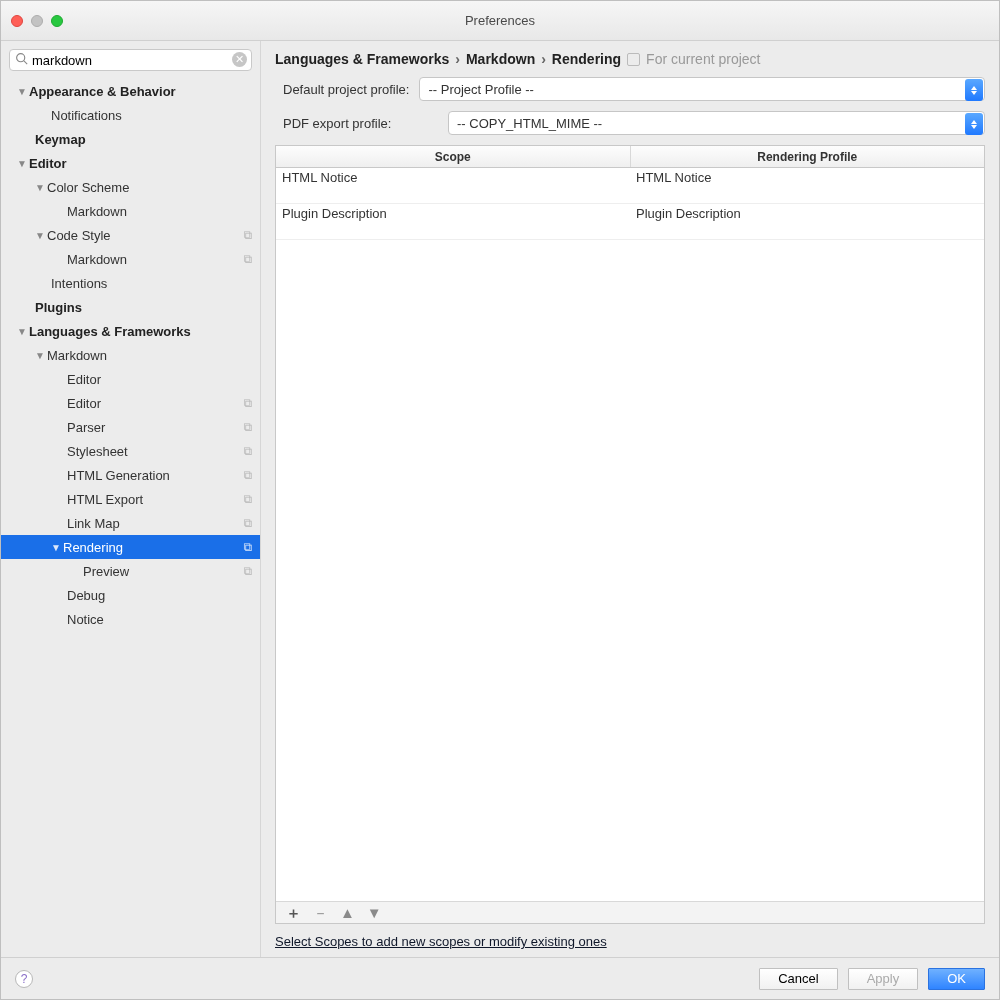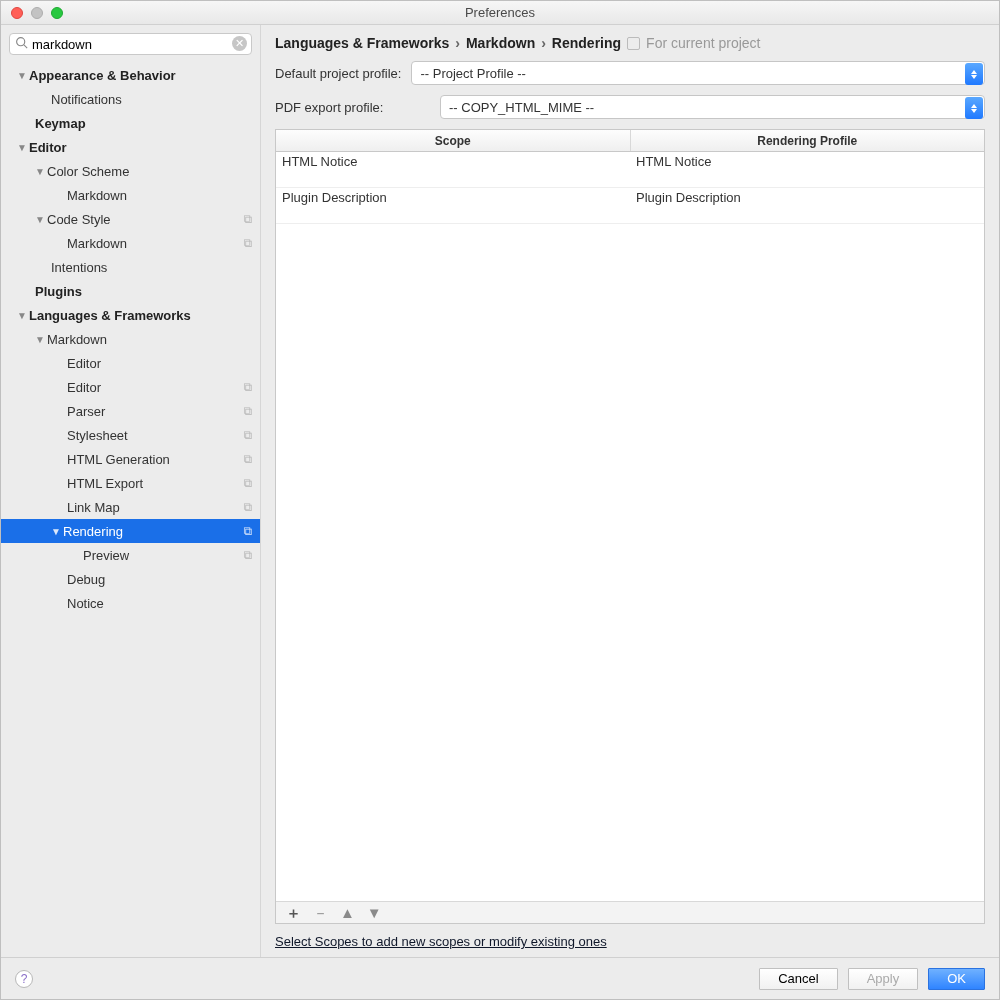--- a/index.html
+++ b/index.html
@@ -14,21 +14,21 @@
 }
 .window {
   width: 1000px;
   height: 1000px;
   display: flex;
   flex-direction: column;
   border: 1px solid #bfbfbf;
   background: #ececec;
 }
 .titlebar {
-  height: 24px;
+  height: 40px;
   background: linear-gradient(#f6f6f6, #e8e8e8);
   border-bottom: 1px solid #d0d0d0;
   display: flex;
   align-items: center;
   position: relative;
 }
 .traffic { display: flex; gap: 8px; margin-left: 10px; }
 .dot { width: 12px; height: 12px; border-radius: 50%; }
 .dot.red { background: #ff5f57; border: 0.5px solid #e04640; }
 .dot.yellow { background: #c3c3c3; border: 0.5px solid #adadad; }
@@ -98,21 +98,21 @@
 }
 .breadcrumb .bc { font-weight: 600; color: #222; }
 .breadcrumb .sep { color: #666; font-weight: 600; }
 .breadcrumb .proj-icon {
   width: 13px; height: 13px; border: 1px solid #bbb; border-radius: 2px;
   display: inline-block;
 }
 .breadcrumb .proj-txt { color: #999; font-style: normal; }
 
 .formrow {
-  display: flex; align-items: center; gap: 10px; margin-bottom: 10px;
+  display: flex; align-items: center; gap: 10px; margin-bottom: 10px; margin-left: 8px;
 }
 .formrow label { white-space: nowrap; color: #333; }
 .select {
   flex: 1; height: 24px; background: #fff; border: 1px solid #c6c6c6;
   border-radius: 4px; display: flex; align-items: center;
   padding: 0 0 0 8px; position: relative; font-size: 13px;
 }
 .select .sel-btn {
   width: 18px; height: 22px; position: absolute; right: 1px; top: 1px;
   background: linear-gradient(#5aa8ff,#1f79ff);

